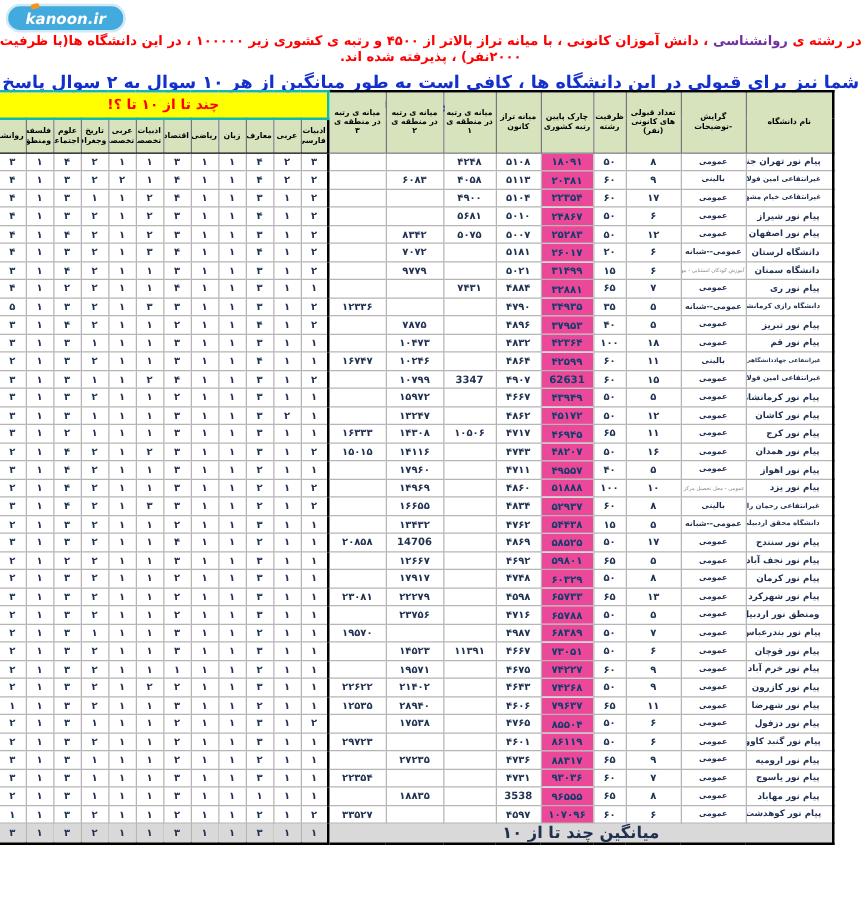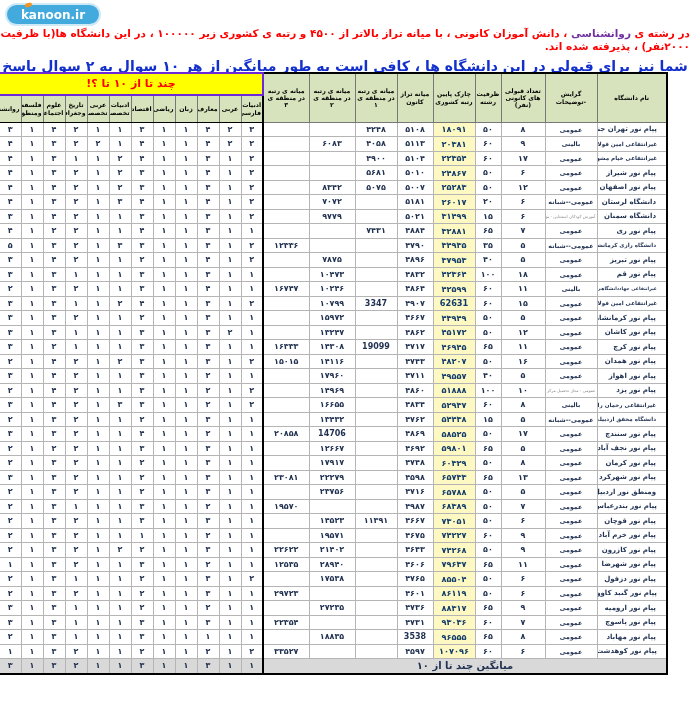--- a/index.html
+++ b/index.html
@@ -4,57 +4,57 @@
 <style>
   html,body{margin:0;padding:0;}
   body{
     width:690px;height:718px;position:relative;background:#fff;overflow:hidden;
     font-family:"DejaVu Sans",sans-serif;
   }
   
   .logo{
     position:absolute;top:3px;left:5px;width:96px;height:23px;
     background:#42aadd;border:2px solid #cfe9f6;border-radius:13px;
-    color:#fff;font-weight:bold;text-align:center;
+    color:#fff;font-weight:bold;font-style:italic;text-align:center;
     line-height:21px;font-size:12px;box-sizing:border-box;direction:ltr;
   }
   .logo .mark{position:absolute;top:-2px;left:18px;width:7px;height:4px;background:#f7941d;border-radius:2px;transform:rotate(-15deg);}
   
-  .line1{margin-top:27px;color:#ff0000;font-weight:bold;font-size:10.5px;line-height:1.25;}
+  .line1{margin-top:27px;text-align:center;color:#ff0000;font-weight:bold;font-size:10.5px;line-height:1.25;}
   .line1 .major{color:#7030a0;}
   .line2{margin-top:5px;text-align:center;color:#1330cc;font-weight:bold;font-size:14px;}
   
   table{
     position:absolute;top:72px;right:22px;width:668px;
     border-collapse:collapse;table-layout:fixed;
     border:2.5px solid #000;
   }
   th,td{padding:0 1px;overflow:hidden;white-space:nowrap;box-sizing:border-box;}
   th{
     background:#d6e3bc;color:#000;font-weight:bold;font-size:6.2px;
     border:1px solid #777;white-space:normal;line-height:1.2;text-align:center;
   }
   th.banner{
     background:#ffff00;color:#ff0000;font-size:11px;height:22px;
-    border:2px solid #6d28d9;white-space:nowrap;
+    border:2px solid #14b8a6;white-space:nowrap;
   }
   tr.subhead th{height:27px;border-bottom:1.5px solid #000;}
   td{
     height:14.5px;border:1px solid #b5b5b5;color:#1f3050;font-weight:bold;
     text-align:center;font-size:8px;
   }
   td.uni{text-align:right;font-size:7px;padding-left:0;padding-right:10px;}
   td.uni.sm{font-size:5.6px;}
   td.uni.xs{font-size:4.6px;}
   td.maj{font-size:6.3px;}
   td.maj.tiny{font-size:4.2px;color:#888;font-weight:normal;}
-  td.qua{background:#fef9c3;color:#123c6b;font-size:8.2px;margin-left:19px;}
+  td.qua{background:#ec4899;color:#123c6b;font-size:8.2px;margin-left:19px;}
   .grp{border-right:2px solid #000 !important;}
   tfoot td{background:#d9d9d9;border-top:1.5px solid #000;height:15px;}
-  tfoot td.flabel{font-size:10px;}
+  tfoot td.flabel{font-size:13px;}
 </style>
 </head>
 <body>
 
 <div class="logo">
   <span class="mark"></span>
   <span>kanoon.ir</span>
 </div>
 
 <div class="line1"><span>در رشته ی </span><span class="major">روانشناسی</span><span> ، دانش آموزان کانونی ، با میانه تراز بالاتر از ۴۵۰۰ و رتبه ی کشوری زیر ۱۰۰۰۰۰ ، در این دانشگاه ها(با ظرفیت ۲۰۰۰نفر) ، پذیرفته شده اند.</span></div>
@@ -447,21 +447,21 @@
         <td>۱</td>
         <td>۳</td>
       </tr>
       <tr>
         <td class="uni">پیام نور کرج</td>
         <td class="maj">عمومی</td>
         <td>۱۱</td>
         <td>۶۵</td>
         <td class="qua">۴۶۹۴۵</td>
         <td>۴۷۱۷</td>
-        <td>19099</td>
+        <td>۱۰۵۰۶</td>
         <td>۱۴۳۰۸</td>
         <td>۱۶۳۳۳</td>
         <td class="grp">۱</td>
         <td>۱</td>
         <td>۳</td>
         <td>۱</td>
         <td>۱</td>
         <td>۳</td>
         <td>۱</td>
         <td>۱</td>

